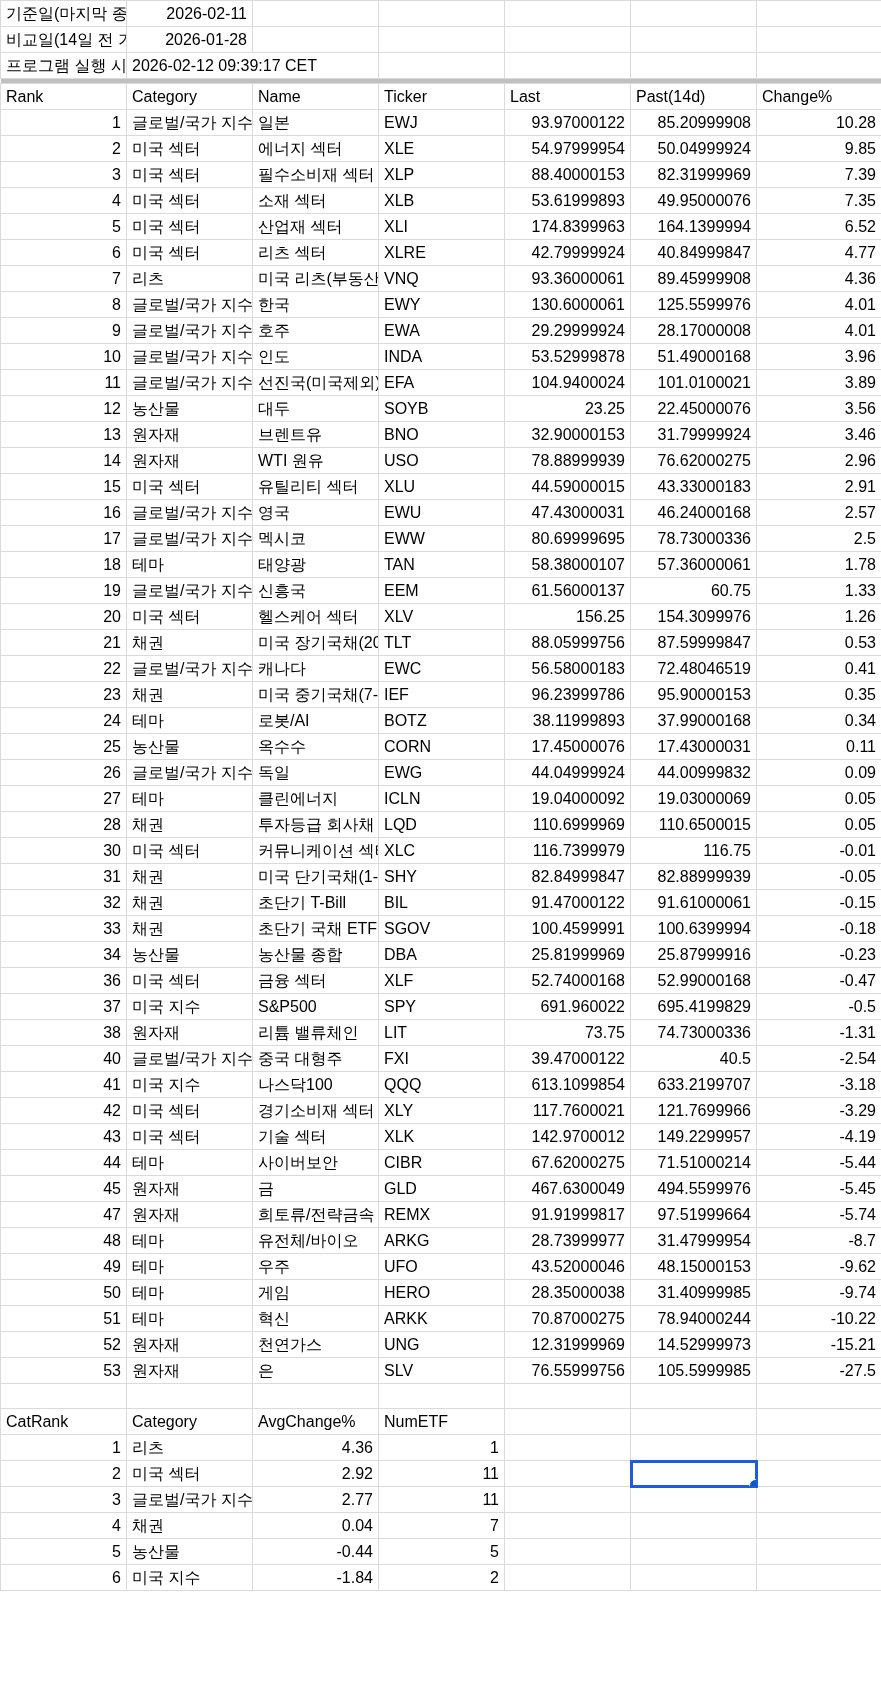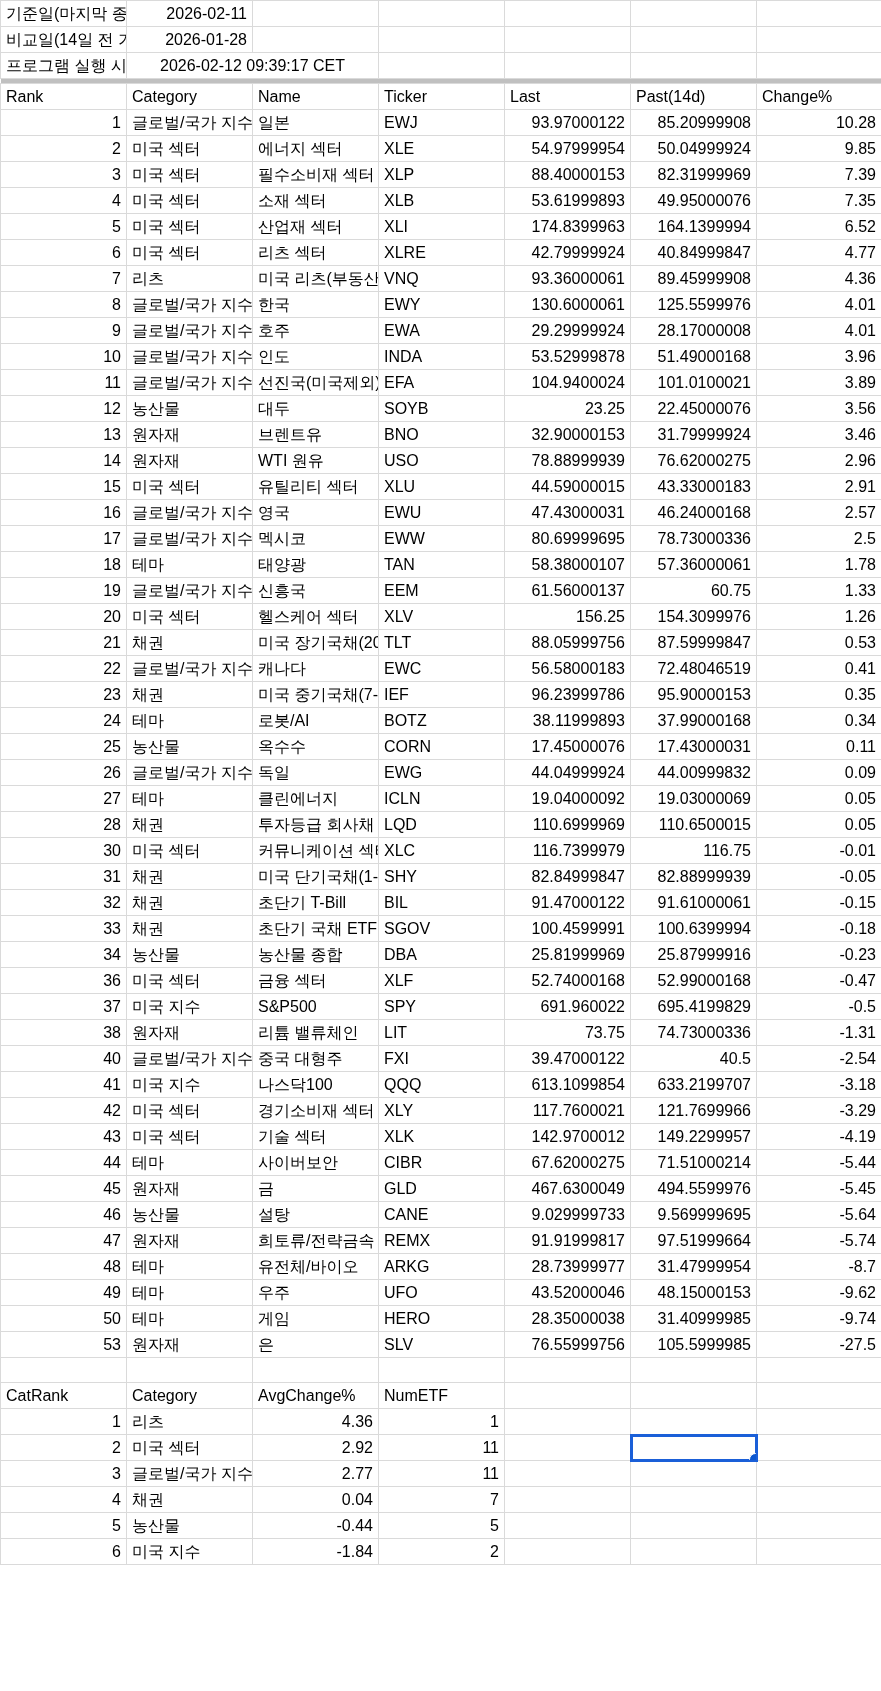--- a/index.html
+++ b/index.html
@@ -45,21 +45,21 @@
       <td class="txt info-label">비교일(14일 전 기</td>
       <td class="num">2026-01-28</td>
       <td></td>
           <td></td>
           <td></td>
           <td></td>
           <td></td>
     </tr>
     <tr>
       <td class="txt info-label">프로그램 실행 시각</td>
-      <td class="txt" colspan="2" style="overflow:visible;text-align:center;">2026-02-12 09:39:17 CET</td>
+      <td class="txt" colspan="2" style="overflow:visible;">2026-02-12 09:39:17 CET</td>
       <td></td>
           <td></td>
           <td></td>
           <td></td>
     </tr>
     <tr class="sep">
           <td colspan="7"></td>
         </tr>
     <tr>
       <td class="txt">Rank</td>
@@ -442,29 +442,20 @@
         <tr>
           <td class="num">45</td>
           <td class="txt">원자재</td>
           <td class="txt">금</td>
           <td class="txt">GLD</td>
           <td class="num">467.6300049</td>
           <td class="num">494.5599976</td>
           <td class="num">-5.45</td>
         </tr>
         <tr>
-          <td class="num">46</td>
-          <td class="txt">농산물</td>
-          <td class="txt">설탕</td>
-          <td class="txt">CANE</td>
-          <td class="num">9.029999733</td>
-          <td class="num">9.569999695</td>
-          <td class="num">-5.64</td>
-        </tr>
-        <tr>
           <td class="num">47</td>
           <td class="txt">원자재</td>
           <td class="txt">희토류/전략금속</td>
           <td class="txt">REMX</td>
           <td class="num">91.91999817</td>
           <td class="num">97.51999664</td>
           <td class="num">-5.74</td>
         </tr>
         <tr>
           <td class="num">48</td>
@@ -485,20 +476,38 @@
           <td class="num">-9.62</td>
         </tr>
         <tr>
           <td class="num">50</td>
           <td class="txt">테마</td>
           <td class="txt">게임</td>
           <td class="txt">HERO</td>
           <td class="num">28.35000038</td>
           <td class="num">31.40999985</td>
           <td class="num">-9.74</td>
+        </tr>
+        <tr>
+          <td class="num">51</td>
+          <td class="txt">테마</td>
+          <td class="txt">혁신</td>
+          <td class="txt">ARKK</td>
+          <td class="num">70.87000275</td>
+          <td class="num">78.94000244</td>
+          <td class="num">-10.22</td>
+        </tr>
+        <tr>
+          <td class="num">52</td>
+          <td class="txt">원자재</td>
+          <td class="txt">천연가스</td>
+          <td class="txt">UNG</td>
+          <td class="num">12.31999969</td>
+          <td class="num">14.52999973</td>
+          <td class="num">-15.21</td>
         </tr>
         <tr>
           <td class="num">53</td>
           <td class="txt">원자재</td>
           <td class="txt">은</td>
           <td class="txt">SLV</td>
           <td class="num">76.55999756</td>
           <td class="num">105.5999985</td>
           <td class="num">-27.5</td>
         </tr>

